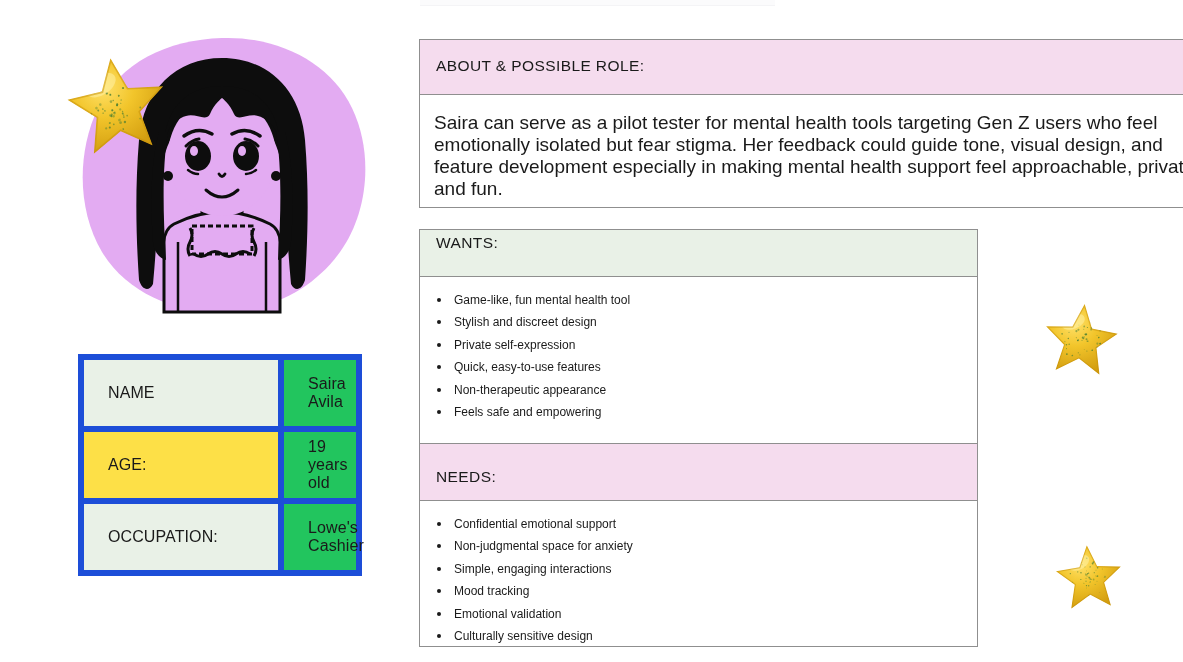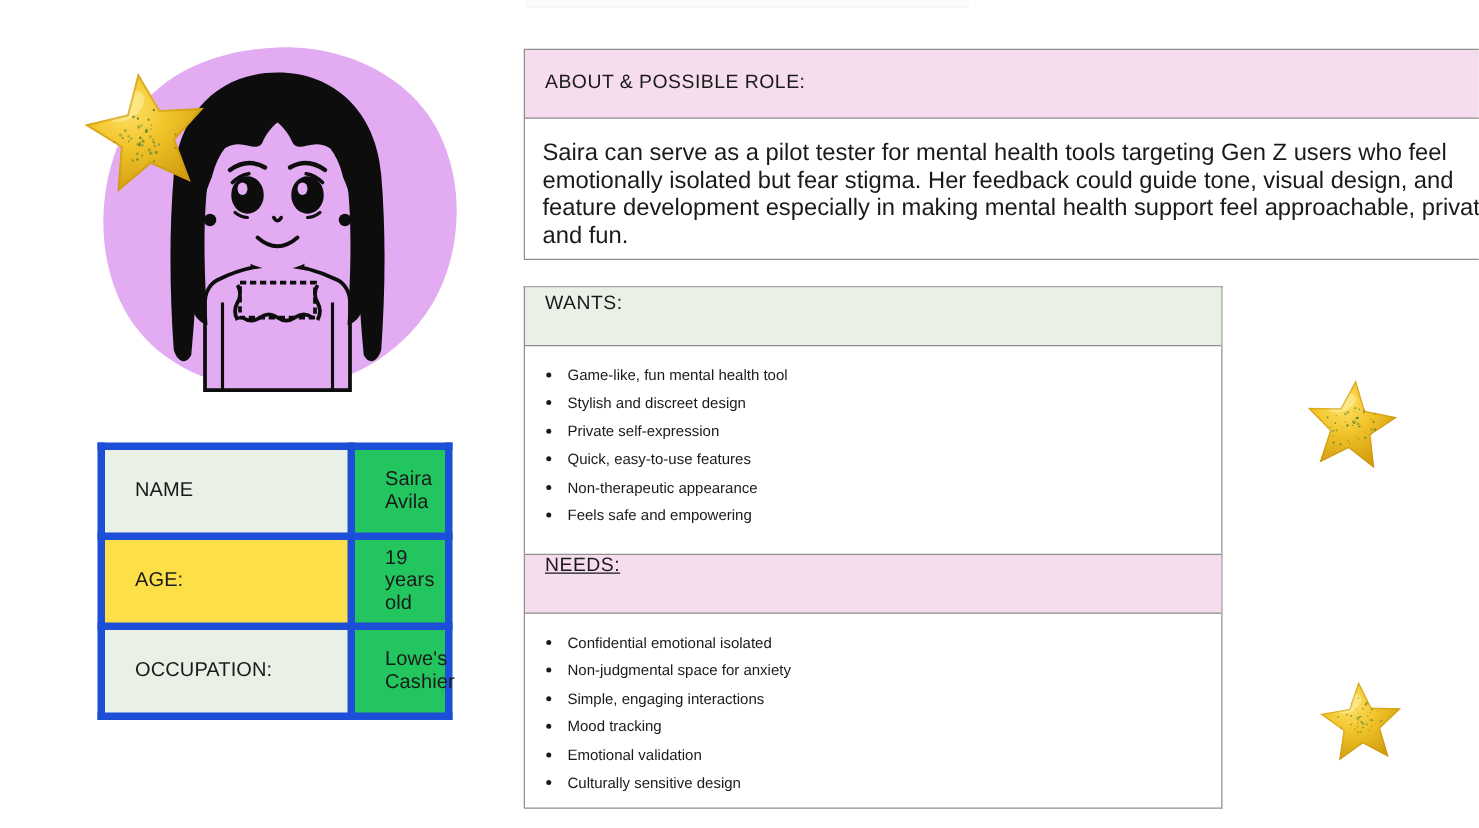--- a/index.html
+++ b/index.html
@@ -107,21 +107,21 @@
     border-bottom: none;
   }
   #wants-panel .panel-head { height: 47px; padding-top: 4px; }
 
   #needs-panel {
     left: 419px;
     top: 443px;
     width: 559px;
     height: 204px;
   }
-  #needs-panel .panel-head { height: 47px; padding-top: 0; text-decoration: underline; }
+  #needs-panel .panel-head { height: 57px; padding-top: 24px; }
 
   ul.bullets {
     margin: 0;
     padding: 12px 0 0 32px;
     list-style: disc;
   }
   ul.bullets li {
     font-size: 12px;
     line-height: 22.4px;
     padding-left: 2px;
@@ -247,21 +247,21 @@
     <li>Private self-expression</li>
     <li>Quick, easy-to-use features</li>
     <li>Non-therapeutic appearance</li>
     <li>Feels safe and empowering</li>
   </ul>
 </section>
 
 <section class="panel" id="needs-panel">
   <div class="panel-head head-pink">NEEDS:</div>
   <ul class="bullets">
-    <li>Confidential emotional isolated</li>
+    <li>Confidential emotional support</li>
     <li>Non-judgmental space for anxiety</li>
     <li>Simple, engaging interactions</li>
     <li>Mood tracking</li>
     <li>Emotional validation</li>
     <li>Culturally sensitive design</li>
   </ul>
 </section>
 
 <div class="star-deco" id="star-0" style="left: 62px; top: 50px; width: 110px; height: 110px; transform: rotate(-8deg);"><svg width="110" height="110" viewBox="0 0 100 100" xmlns="http://www.w3.org/2000/svg">
     <defs>

